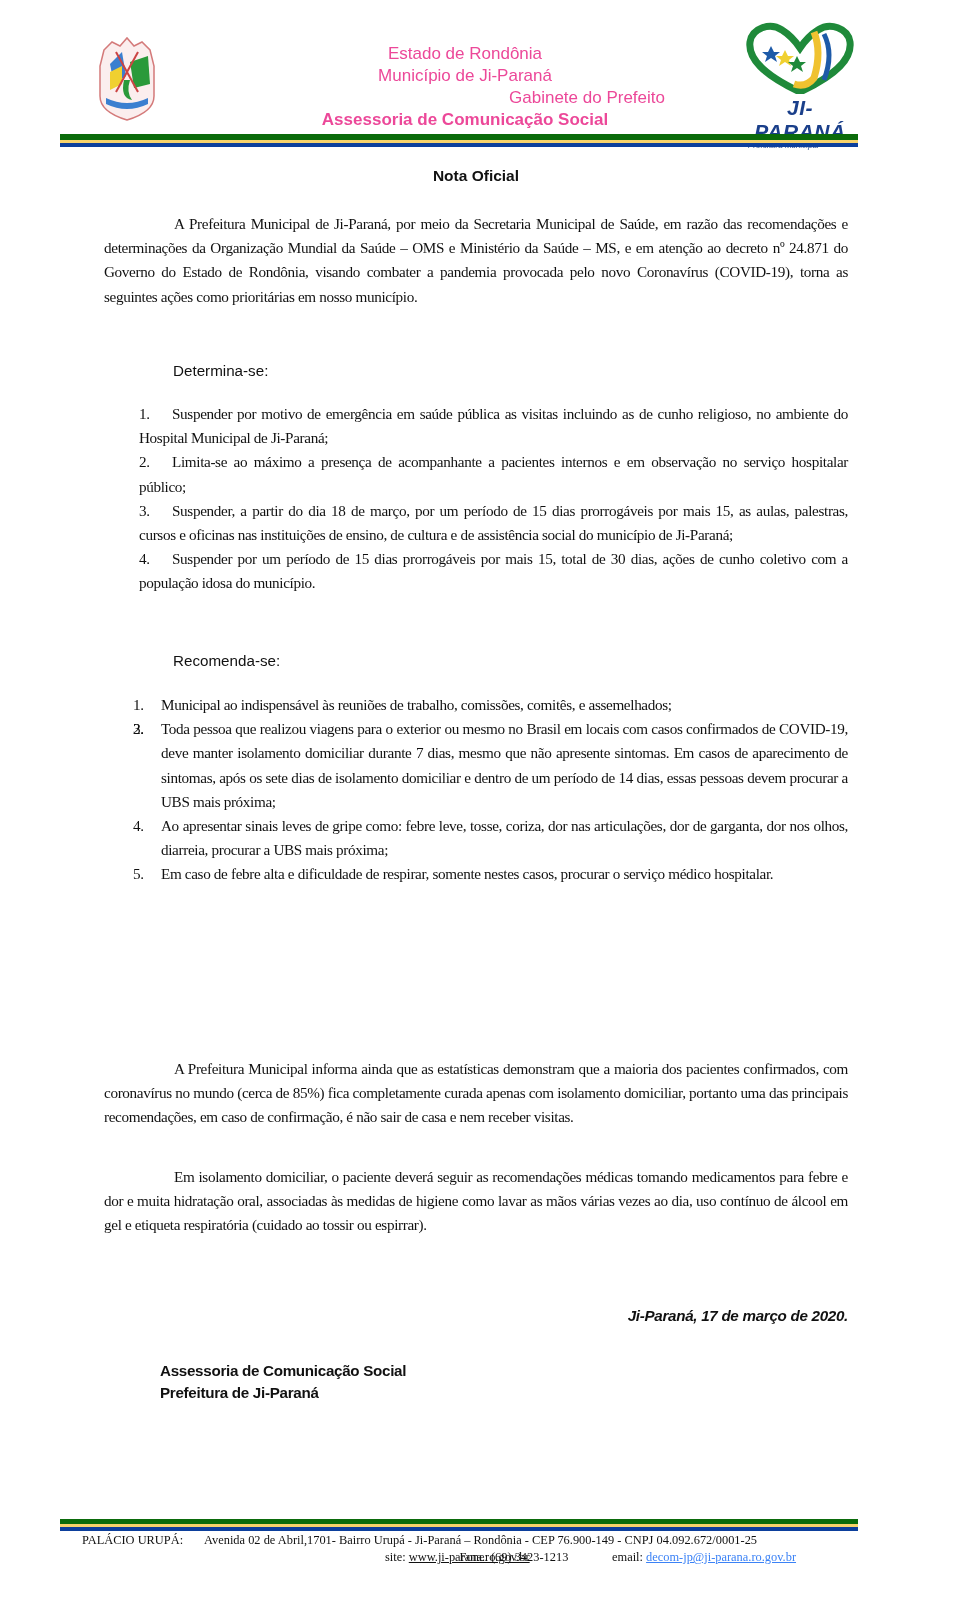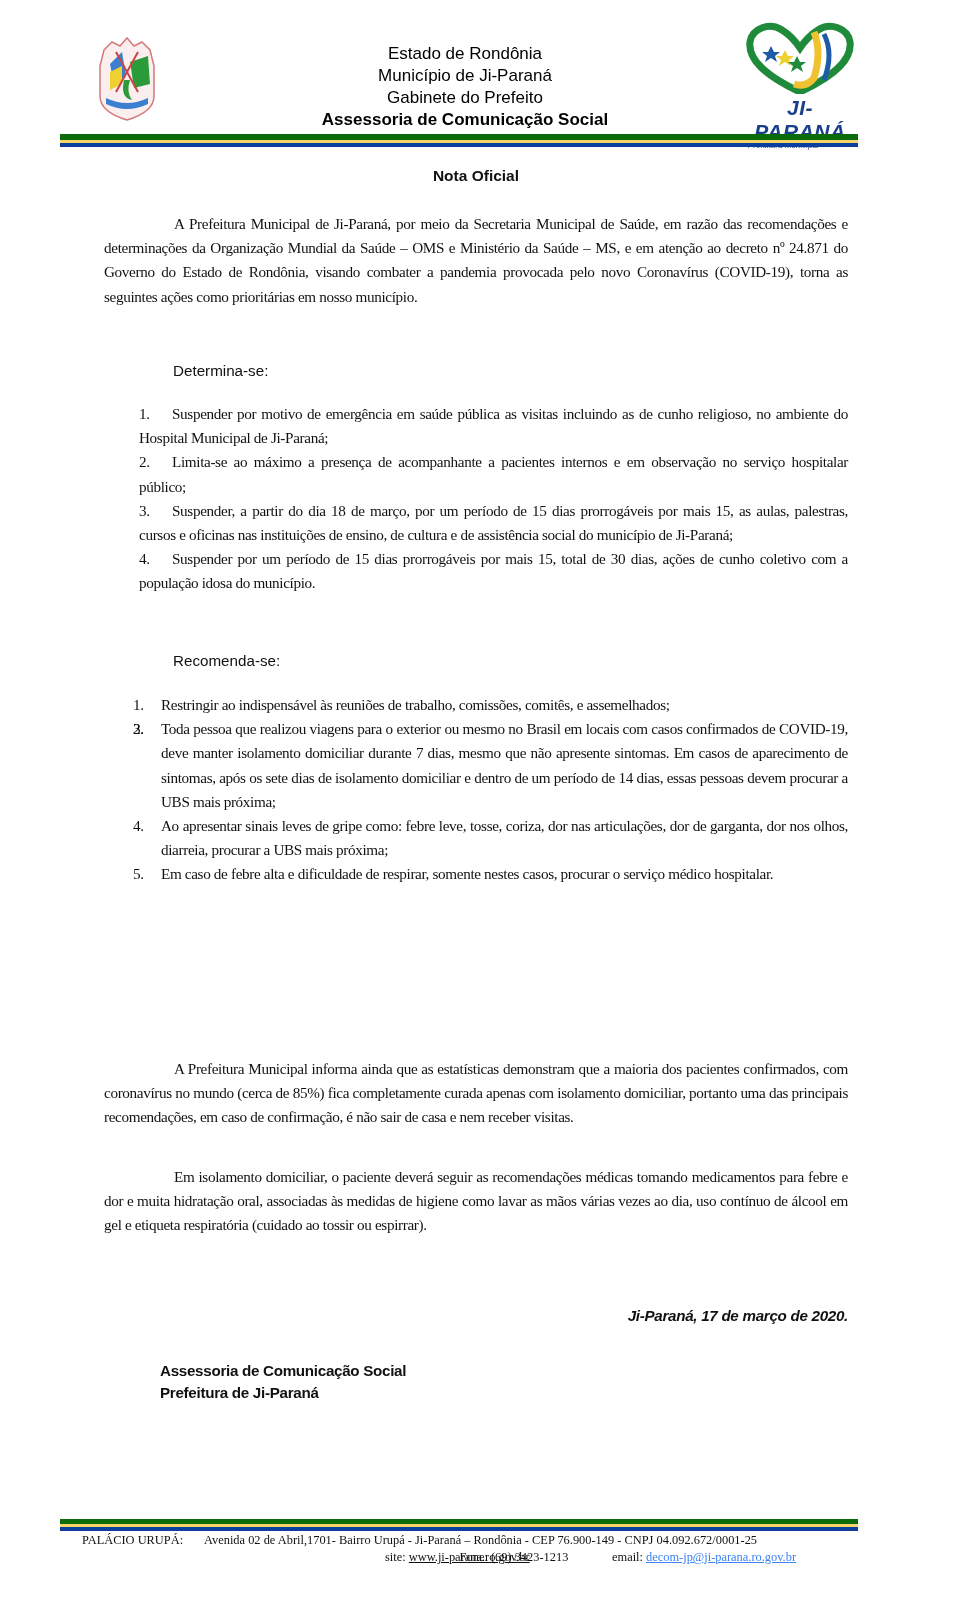--- a/index.html
+++ b/index.html
@@ -1,19 +1,19 @@
 <!DOCTYPE html>
 <html><head>
 <meta charset="utf-8">
 <style>
   html, body { margin:0; padding:0; background:#ffffff; }
   body { width:960px; height:1608px; position:relative; overflow:hidden; color:#111; }
   .abs { position:absolute; }
   .body-text { font-family: Liberation Serif, serif; font-size:15.2px; line-height:24.2px; text-align:justify; letter-spacing:-0.35px; }
-  .hdr-line { font-family: "Liberation Sans", sans-serif; font-size:17px; text-align:center; width:400px; left:265px; line-height:22px; color:#000000; }
+  .hdr-line { font-family: "Liberation Sans", sans-serif; font-size:17px; text-align:center; width:400px; left:265px; line-height:22px; color:#ec4899; }
   .stripe { position:absolute; left:60px; width:798px; }
   .green { background:#0b6b0b; }
   .yellow { background:#f7d36b; }
   .blue { background:#0c3f9c; }
   .indent { text-indent:70px; }
   .section-h { font-family:"Liberation Sans", sans-serif; font-weight:normal; font-size:15.2px; }
   ol.list { margin:0; padding:0; list-style:none; }
   ol.list li { position:relative; }
   .num { position:absolute; left:0; top:0; }
   .footer-text { font-family:"Liberation Serif", serif; font-size:12.4px; color:#111; line-height:17px; }
@@ -31,21 +31,21 @@
     <path d="M34 26 L52 20 L54 48 L38 52 Z" fill="#2a9a3a"></path>
     <path d="M20 16 L42 56" stroke="#c44" stroke-width="2"></path>
     <path d="M42 16 L20 56" stroke="#c44" stroke-width="2"></path>
     <path d="M28 44 Q24 62 36 64 Q30 56 34 44 Z" fill="#2a9a3a"></path>
     <path d="M10 62 Q31 72 52 62 L52 68 Q31 78 10 68 Z" fill="#3b7fd0"></path>
   </svg>
 </div>
 
 <div class="abs hdr-line" style="top:43px;">Estado de Rondônia</div>
 <div class="abs hdr-line" style="top:65px;">Município de Ji-Paraná</div>
-<div class="abs hdr-line" style="top:87px;">Gabinete do Prefeito</div>
+<div class="abs hdr-line" style="top:87px;text-align:right;">Gabinete do Prefeito</div>
 <div class="abs hdr-line" style="top:109px; font-weight:bold;">Assessoria de Comunicação Social</div>
 
 <div class="abs" style="left:742px; top:22px; width:116px; height:104px;">
   <svg width="116" height="72" viewBox="0 0 116 72">
     <path d="M58 70 C20 52 6 36 8 20 C10 6 28 0 40 8 C48 13 54 20 58 26 C62 20 68 13 76 8 C88 0 106 6 108 20 C110 36 96 52 58 70 Z" fill="#ffffff" stroke="#1f8a3a" stroke-width="7"></path>
     <path d="M72 10 Q80 30 72 56 Q64 66 52 62" fill="none" stroke="#f0c230" stroke-width="7"></path>
     <path d="M82 12 Q92 32 82 58" fill="none" stroke="#1d5aa8" stroke-width="5"></path>
     <polygon points="26,30 29,24 32,30 38,30 33,34 35,40 29,36 23,40 25,34 20,30" fill="#1d5aa8"></polygon>
     <polygon points="40,34 43,28 46,34 52,34 47,38 49,44 43,40 37,44 39,38 34,34" fill="#f0d030"></polygon>
     <polygon points="52,40 55,34 58,40 64,40 59,44 61,50 55,46 49,50 51,44 46,40" fill="#1f8a3a"></polygon>
@@ -78,21 +78,21 @@
   </li>
   <li style="text-indent:33px;">
     <span class="num" style="text-indent:0;">4.</span><span>Suspender por um período de 15 dias prorrogáveis por mais 15, total de 30 dias, ações de cunho coletivo com a população idosa do município.</span>
   </li>
 </ol>
 
 <div class="abs section-h" style="left:173px; top:652px;">Recomenda-se:</div>
 
 <ol class="abs list body-text" style="left:133px; width:715px; top:693px;">
   <li style="padding-left:28px;">
-    <span class="num">1.</span><span>Restringir ao indispensável às reuniões de trabalho, comissões, comitês, e assemelhados;</span>
+    <span class="num">1.</span><span>Municipal ao indispensável às reuniões de trabalho, comissões, comitês, e assemelhados;</span>
   </li>
   <li style="padding-left:28px;">
     <span class="num">2.</span>
   </li>
   <li style="padding-left:28px;">
     <span class="num">3.</span><span>Toda pessoa que realizou viagens para o exterior ou mesmo no Brasil em locais com casos confirmados de COVID-19, deve manter isolamento domiciliar durante 7 dias, mesmo que não apresente sintomas. Em casos de aparecimento de sintomas, após os sete dias de isolamento domiciliar e dentro de um período de 14 dias, essas pessoas devem procurar a UBS mais próxima;</span>
   </li>
   <li style="padding-left:28px;">
     <span class="num">4.</span><span>Ao apresentar sinais leves de gripe como: febre leve, tosse, coriza, dor nas articulações, dor de garganta, dor nos olhos, diarreia, procurar a UBS mais próxima;</span>
   </li>

